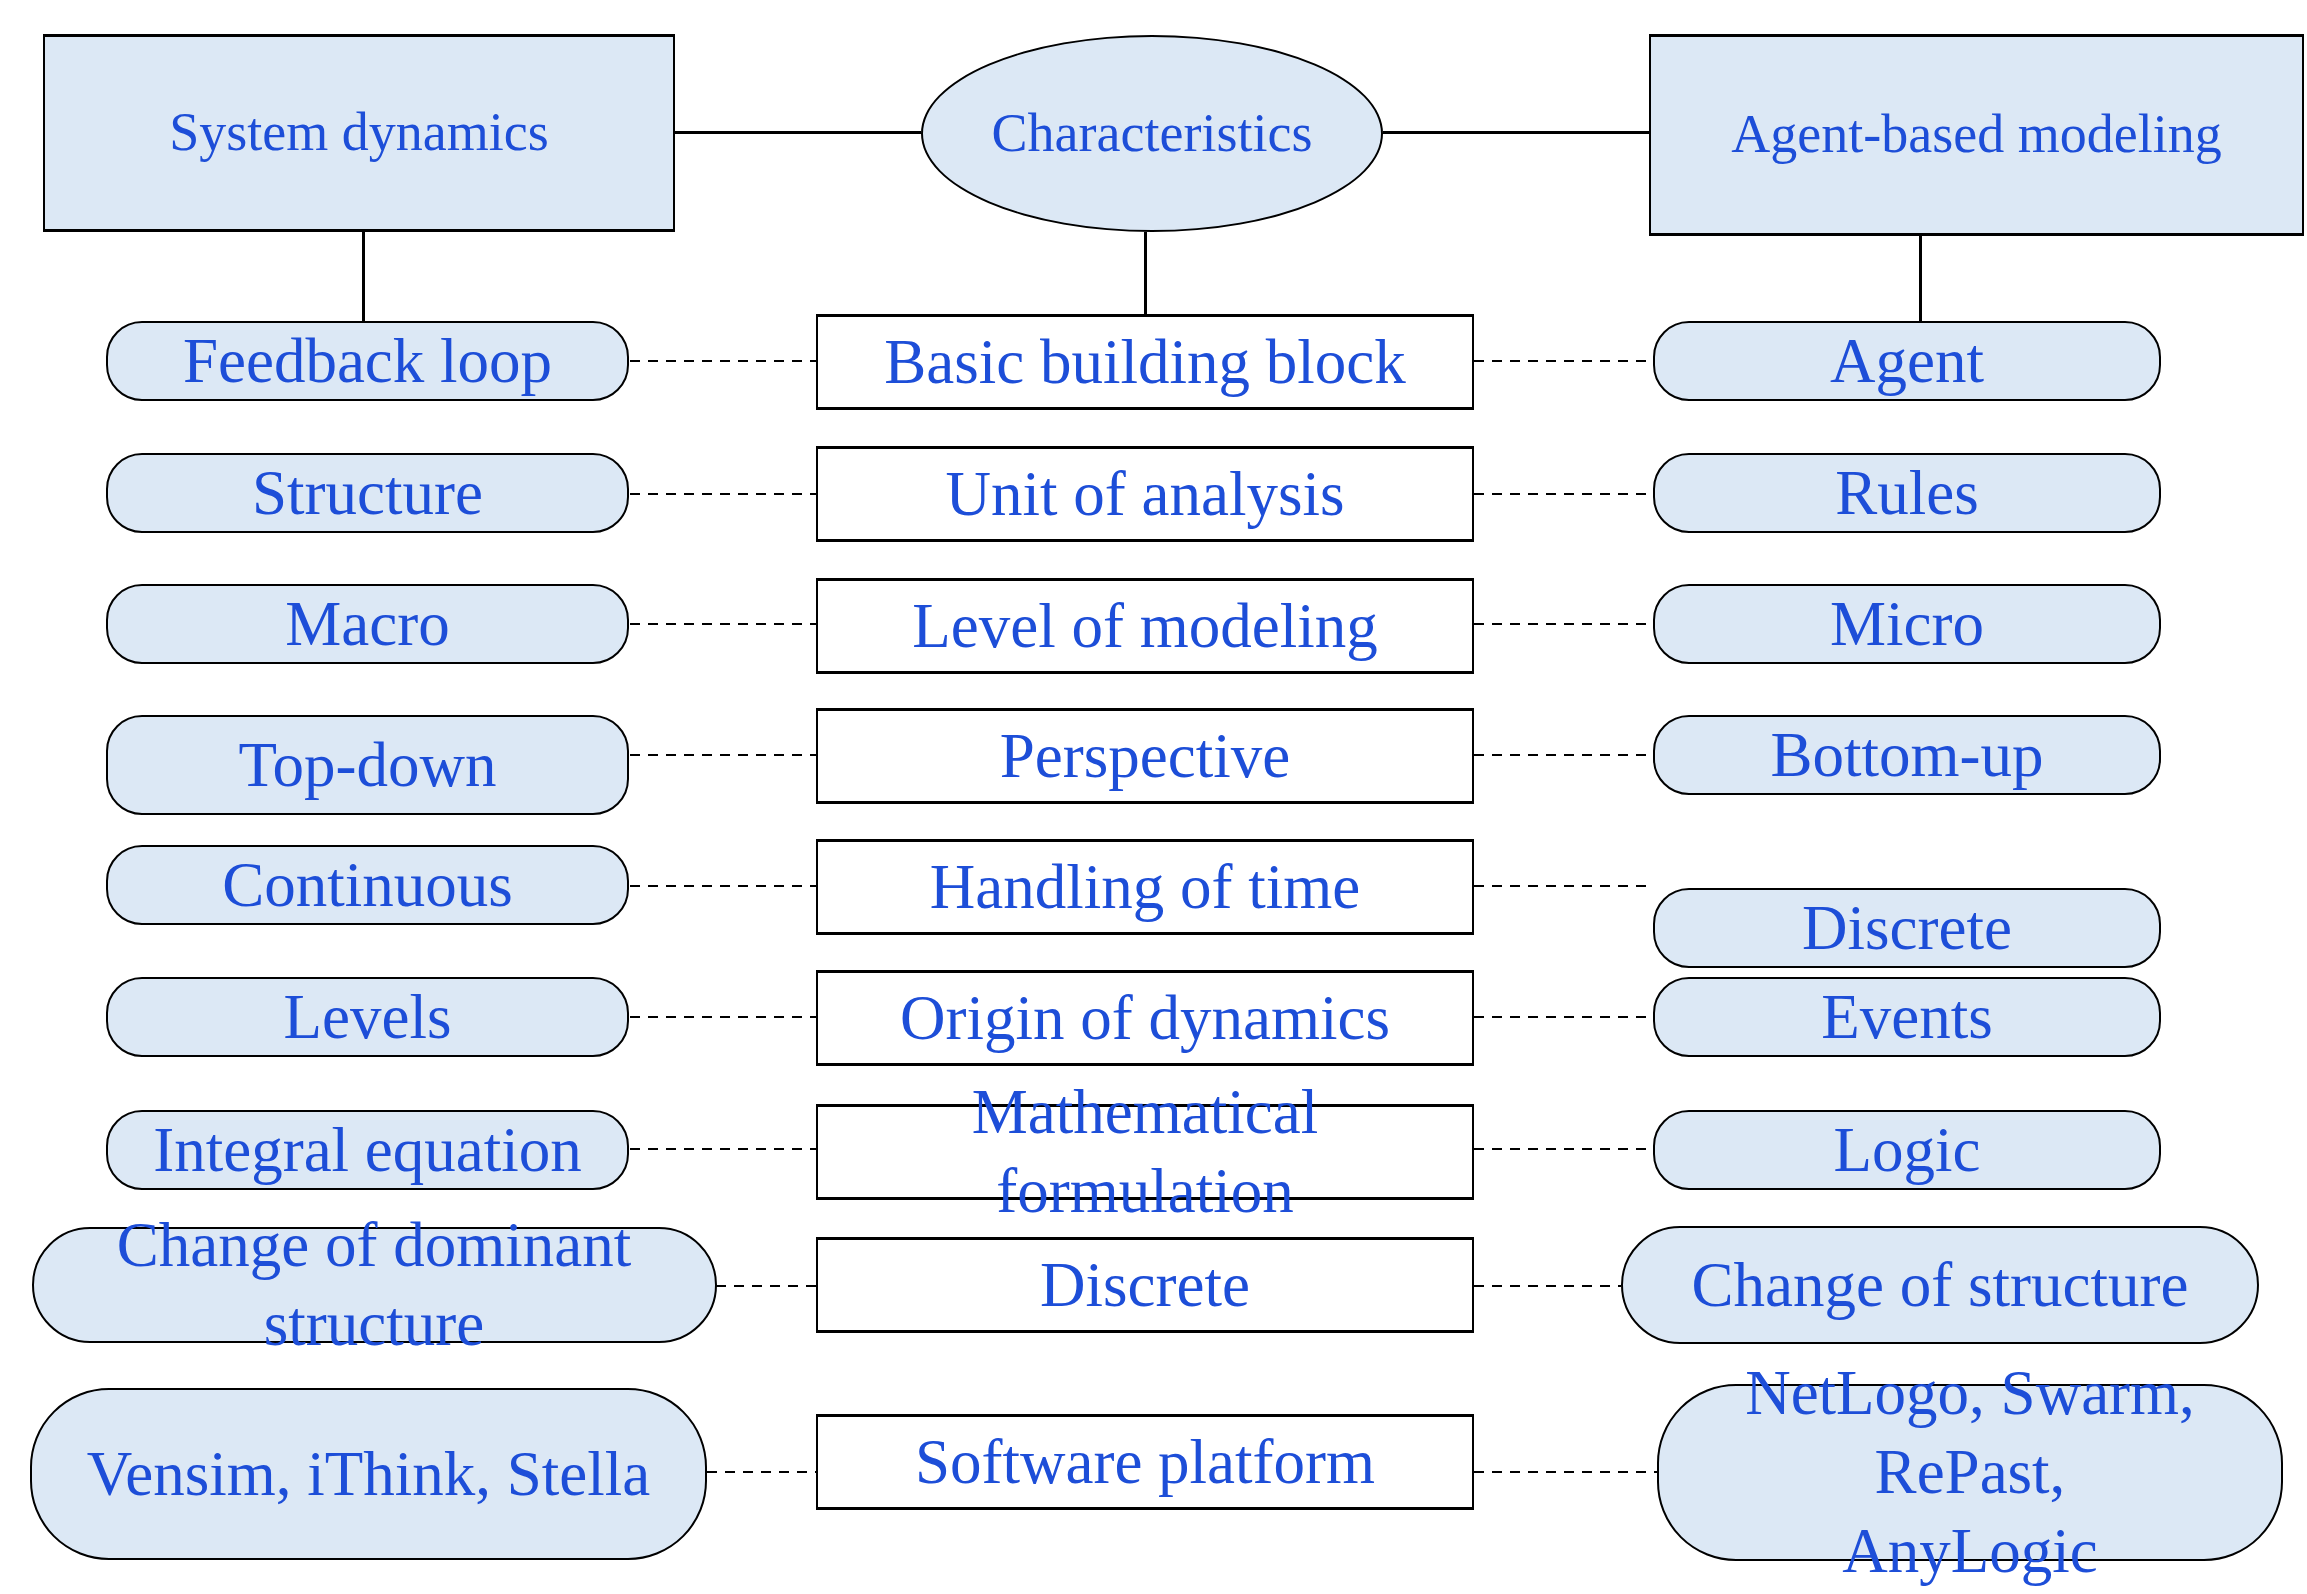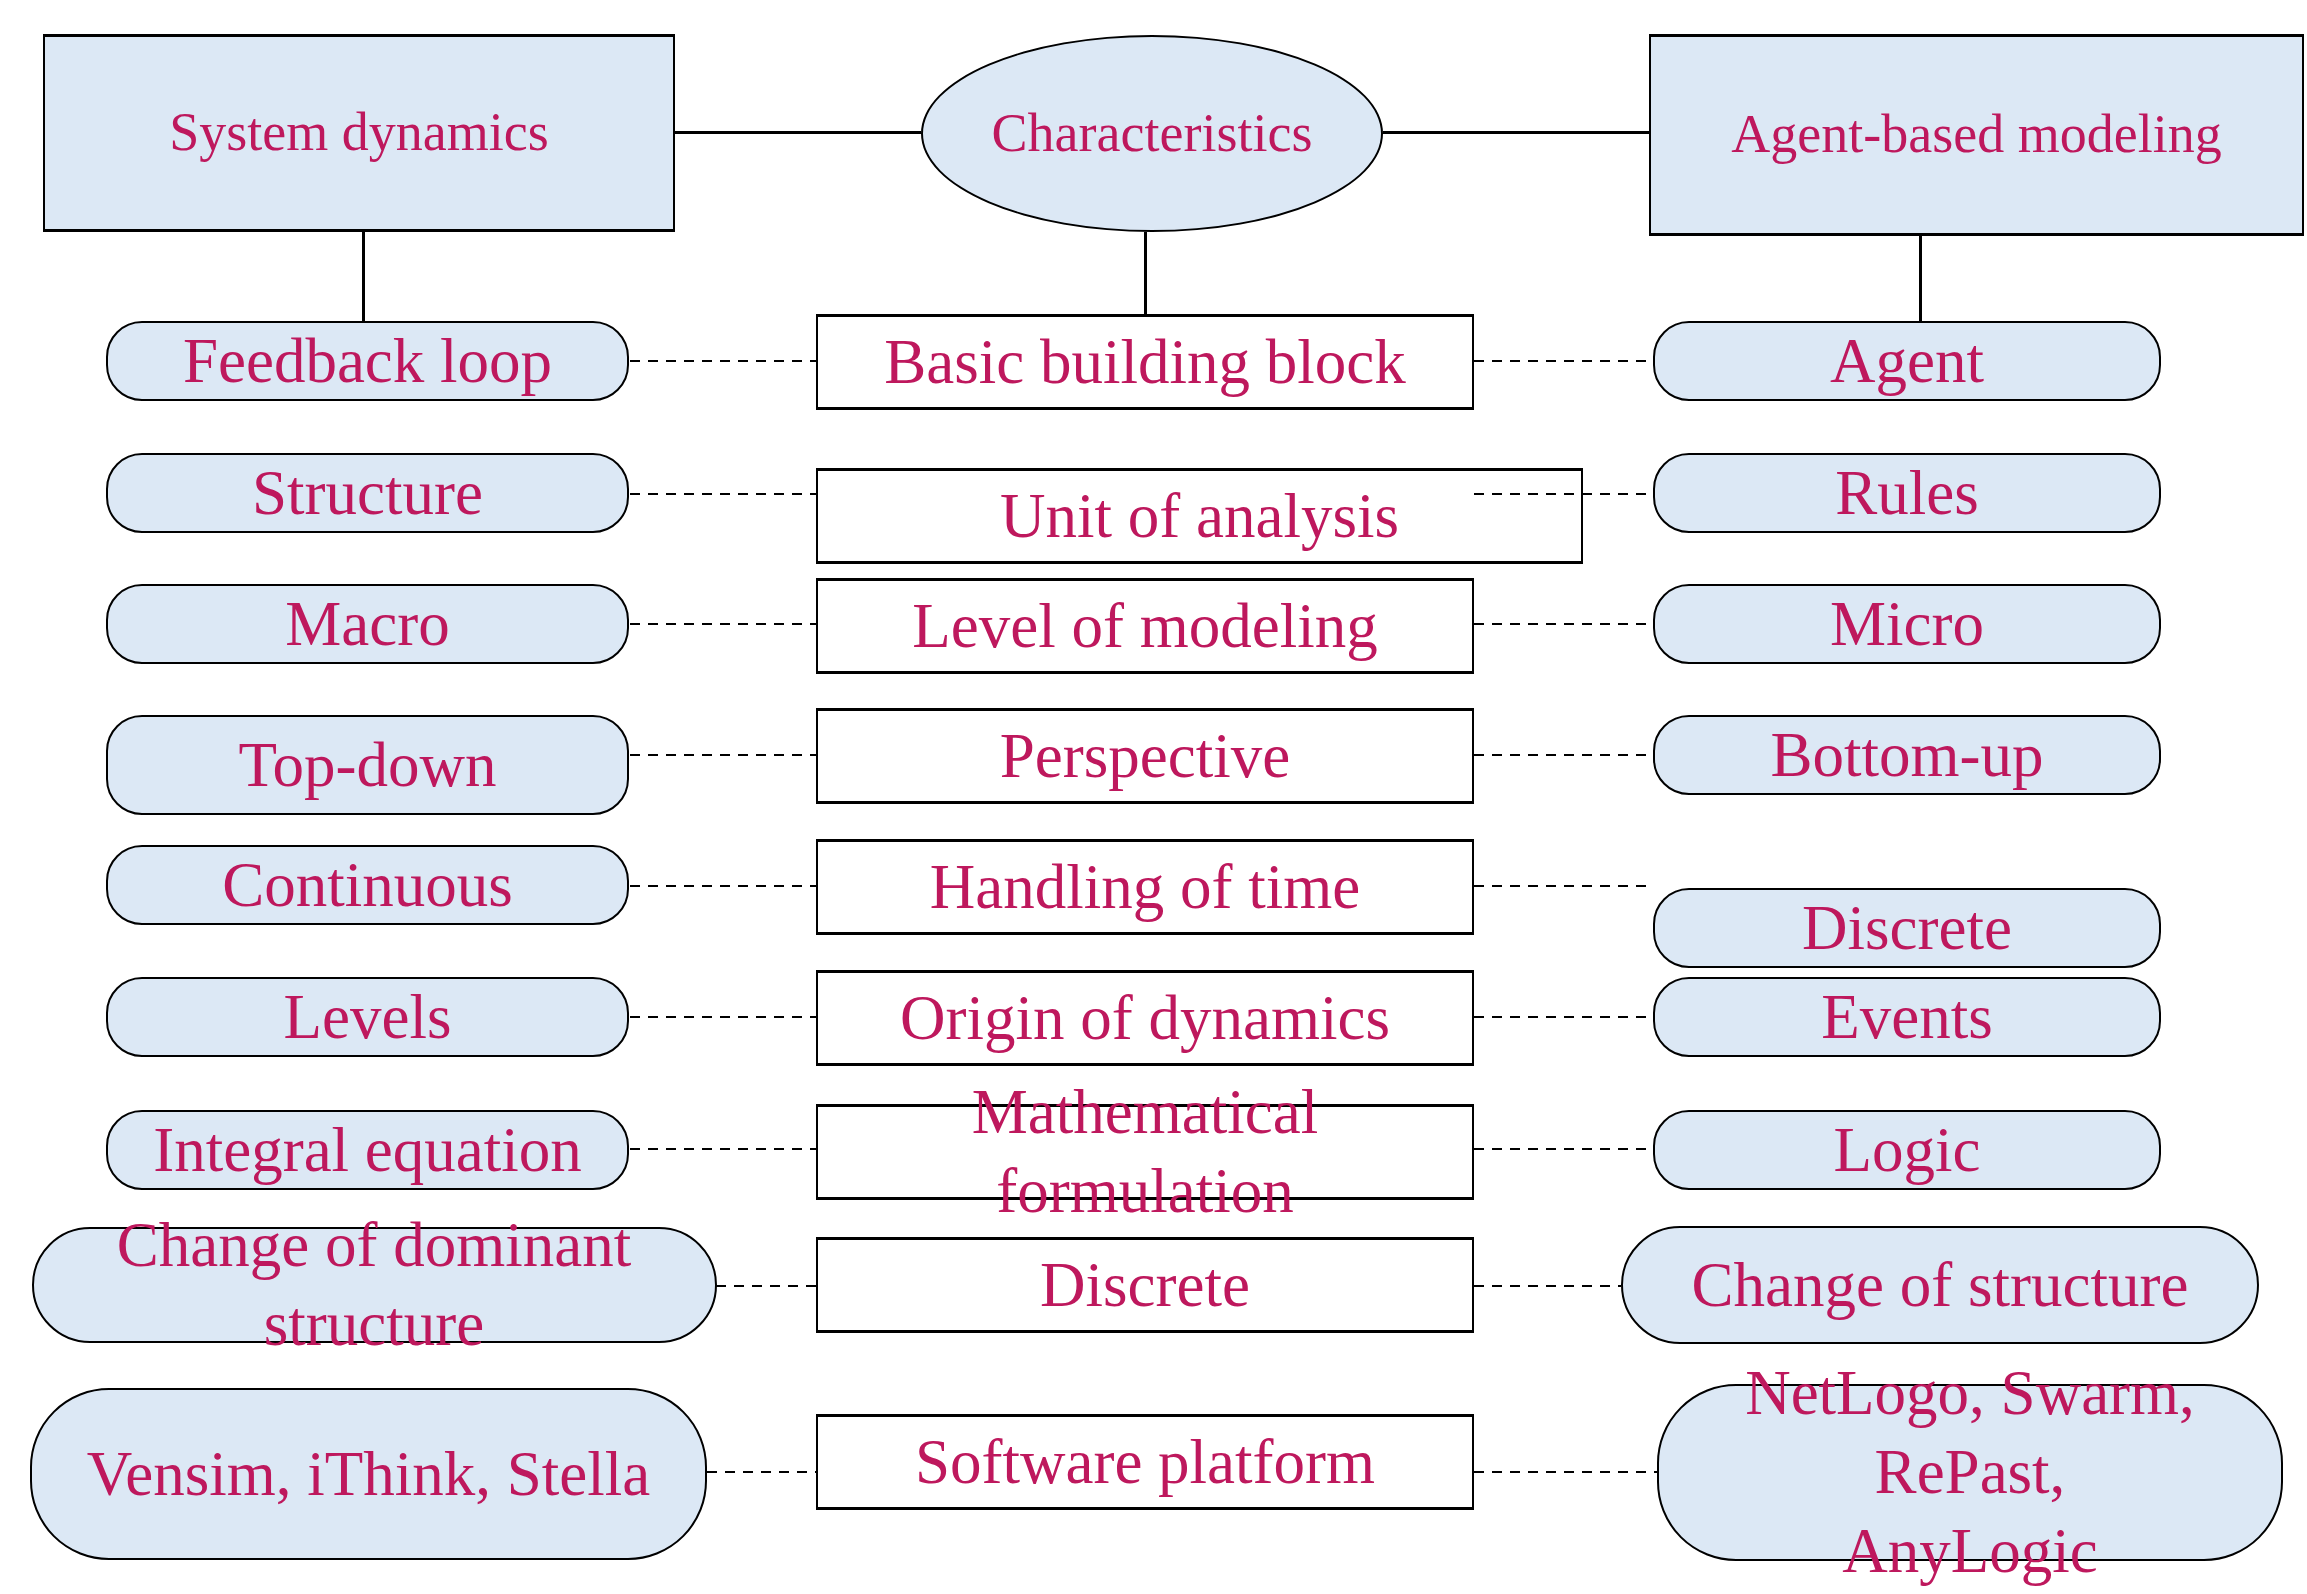--- a/index.html
+++ b/index.html
@@ -7,21 +7,21 @@
     --line:#000000;
     --bg:#ffffff;
   }
   html,body{margin:0;padding:0;background:var(--bg);}
   #canvas{
     position:relative;
     width:2307px;
     height:1595px;
     background:var(--bg);
     font-family:"Liberation Serif","DejaVu Serif",serif;
-    color:#be185d;
+    color:#1d4ed8;
     overflow:hidden;
   }
   .shape{
     position:absolute;
     box-sizing:border-box;
     display:flex;
     align-items:center;
     justify-content:center;
     text-align:center;
     font-size:63px;
@@ -73,21 +73,21 @@
   <div class="shape hdr blue hbox" style="left:1649px;top:34px;width:655px;height:202px;">Agent-based modeling</div>
 
   <div class="shape blue pill" style="left:106px;top:321px;width:523px;height:80px;">Feedback loop</div>
   <div class="dash" style="left:630px;top:360px;width:187px;"></div>
   <div class="shape mbox" style="left:816px;top:314px;width:658px;height:96px;">Basic building block</div>
   <div class="dash" style="left:1474px;top:360px;width:179px;"></div>
   <div class="shape blue pill" style="left:1653px;top:321px;width:508px;height:80px;">Agent</div>
 
   <div class="shape blue pill" style="left:106px;top:453px;width:523px;height:80px;">Structure</div>
   <div class="dash" style="left:630px;top:493px;width:187px;"></div>
-  <div class="shape mbox" style="left:816px;top:468px;width:767px;height:96px;">Unit of analysis</div>
+  <div class="shape mbox" style="left:816px;top:446px;width:658px;height:96px;">Unit of analysis</div>
   <div class="dash" style="left:1474px;top:493px;width:179px;"></div>
   <div class="shape blue pill" style="left:1653px;top:453px;width:508px;height:80px;">Rules</div>
 
   <div class="shape blue pill" style="left:106px;top:584px;width:523px;height:80px;">Macro</div>
   <div class="dash" style="left:630px;top:623px;width:187px;"></div>
   <div class="shape mbox" style="left:816px;top:578px;width:658px;height:96px;">Level of modeling</div>
   <div class="dash" style="left:1474px;top:623px;width:179px;"></div>
   <div class="shape blue pill" style="left:1653px;top:584px;width:508px;height:80px;">Micro</div>
 
   <div class="shape blue pill" style="left:106px;top:715px;width:523px;height:100px;">Top-down</div>

